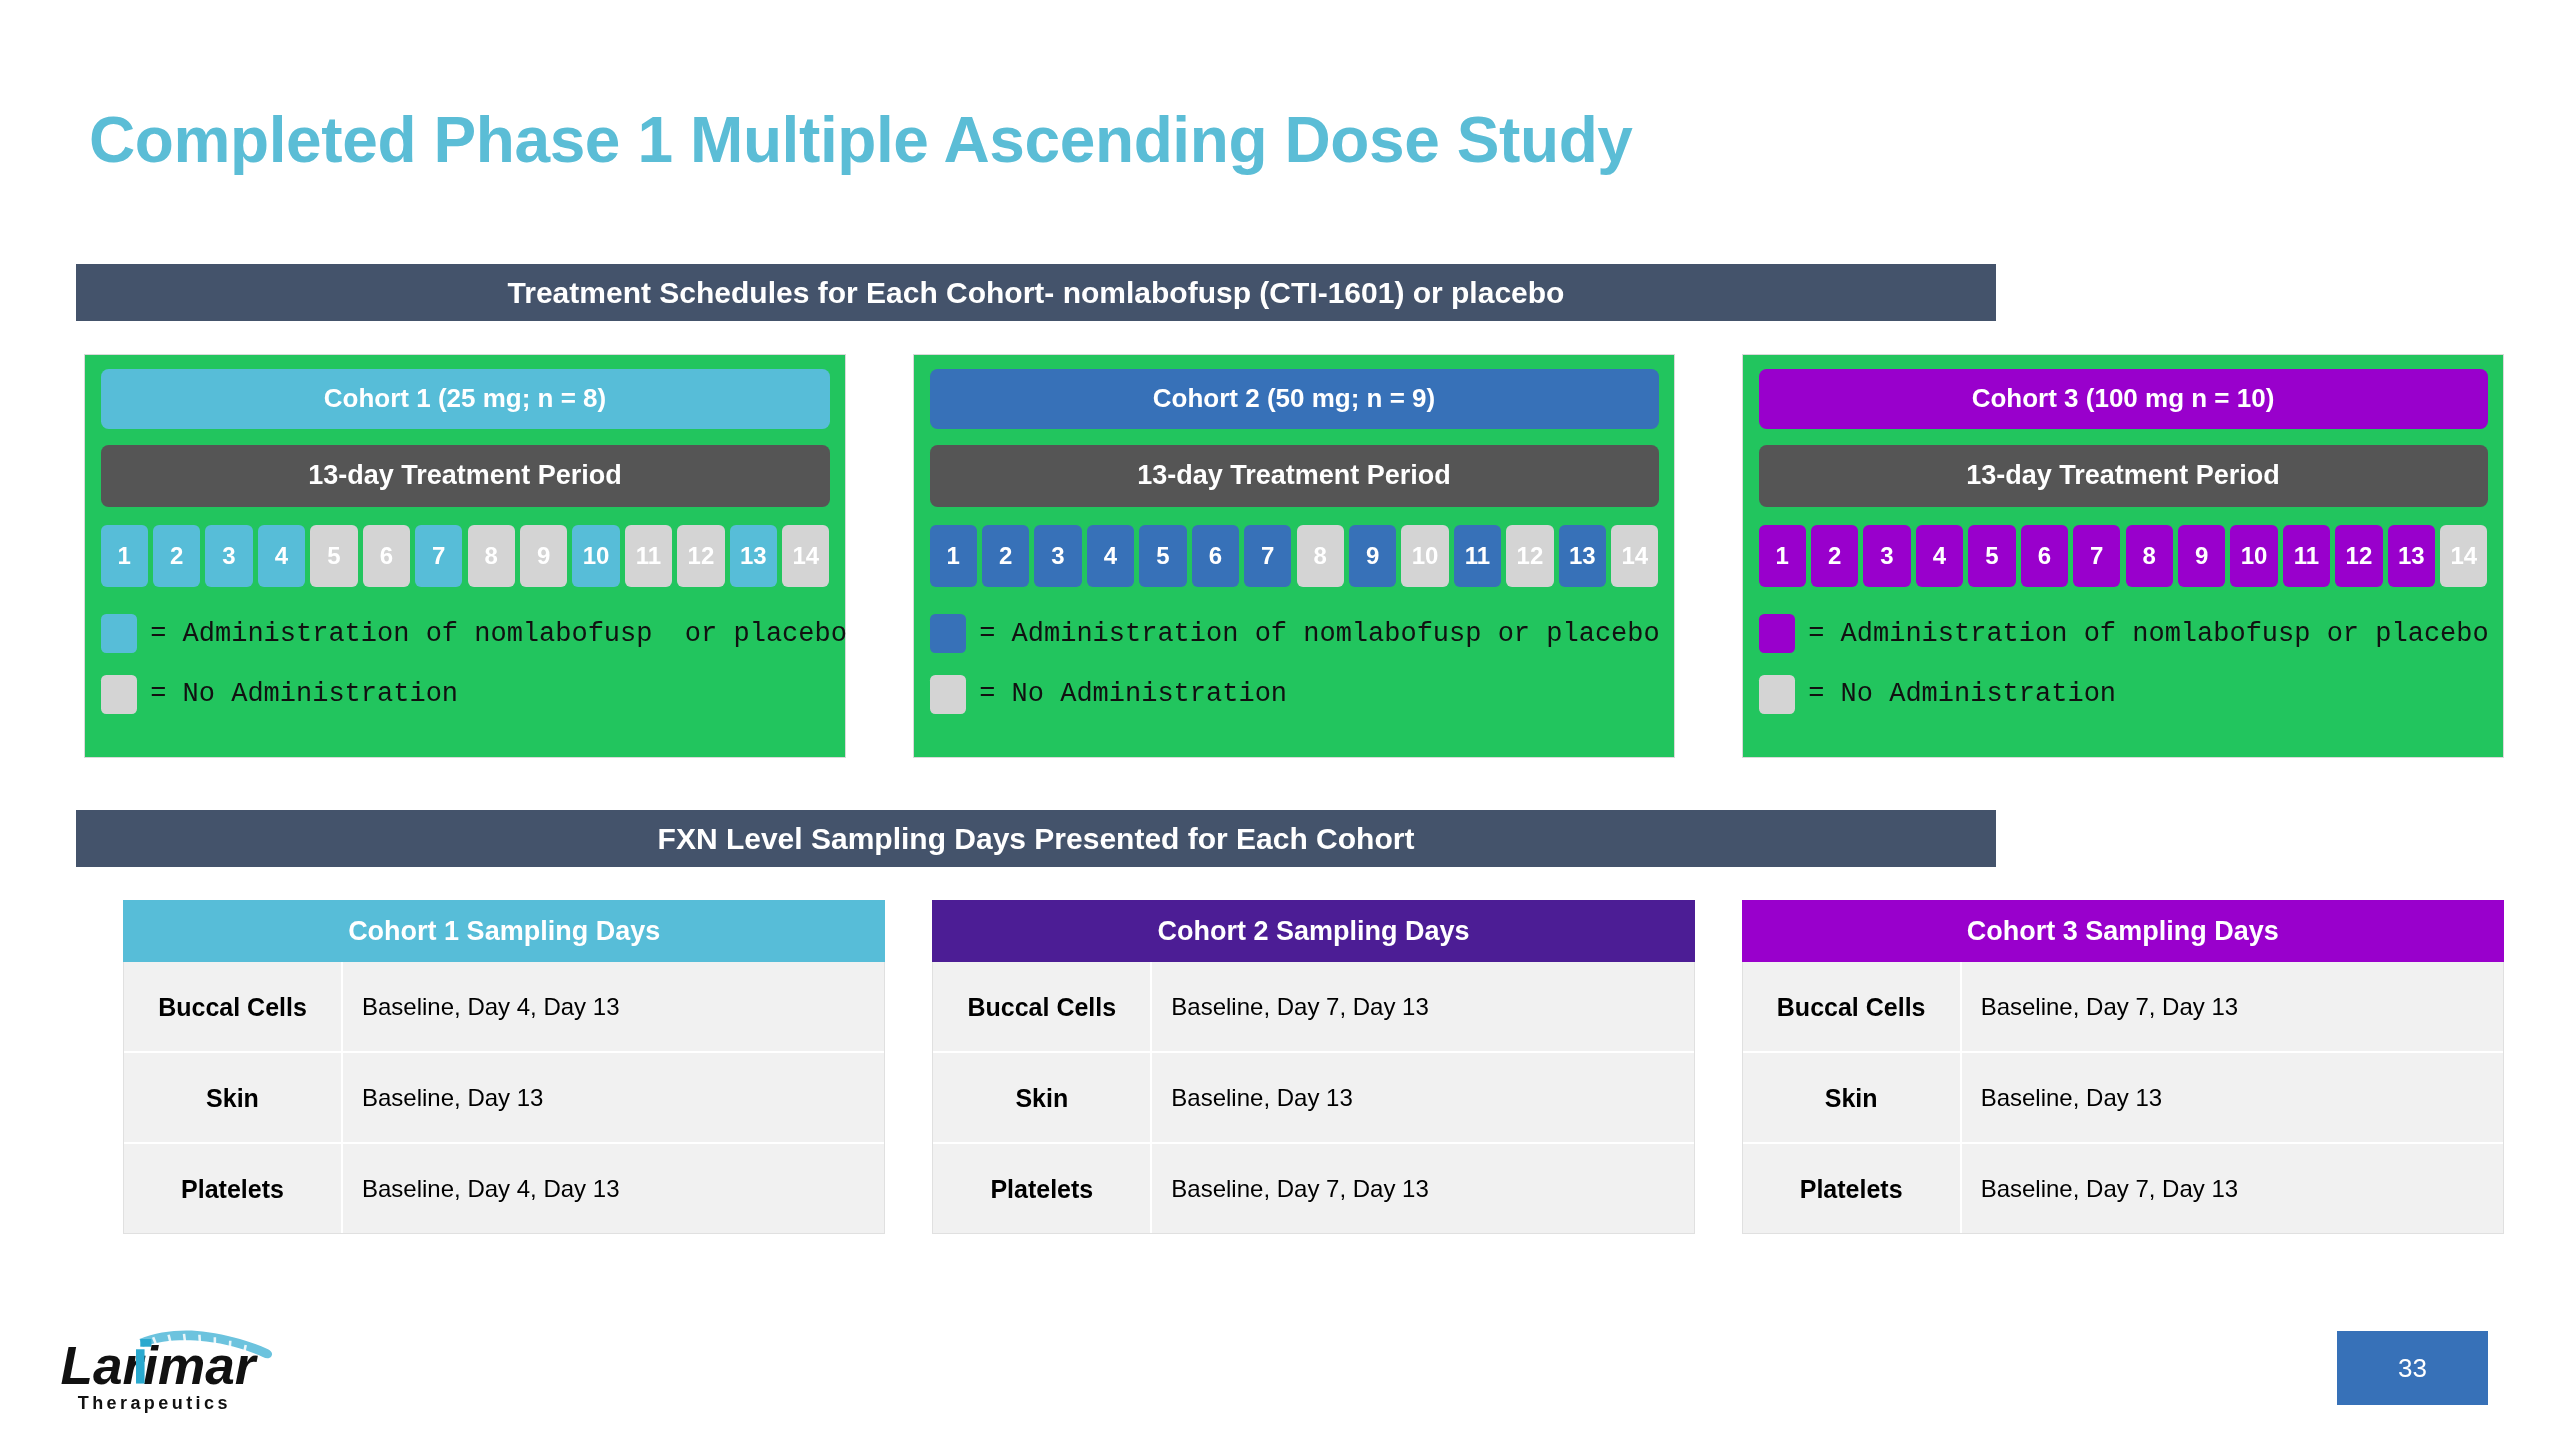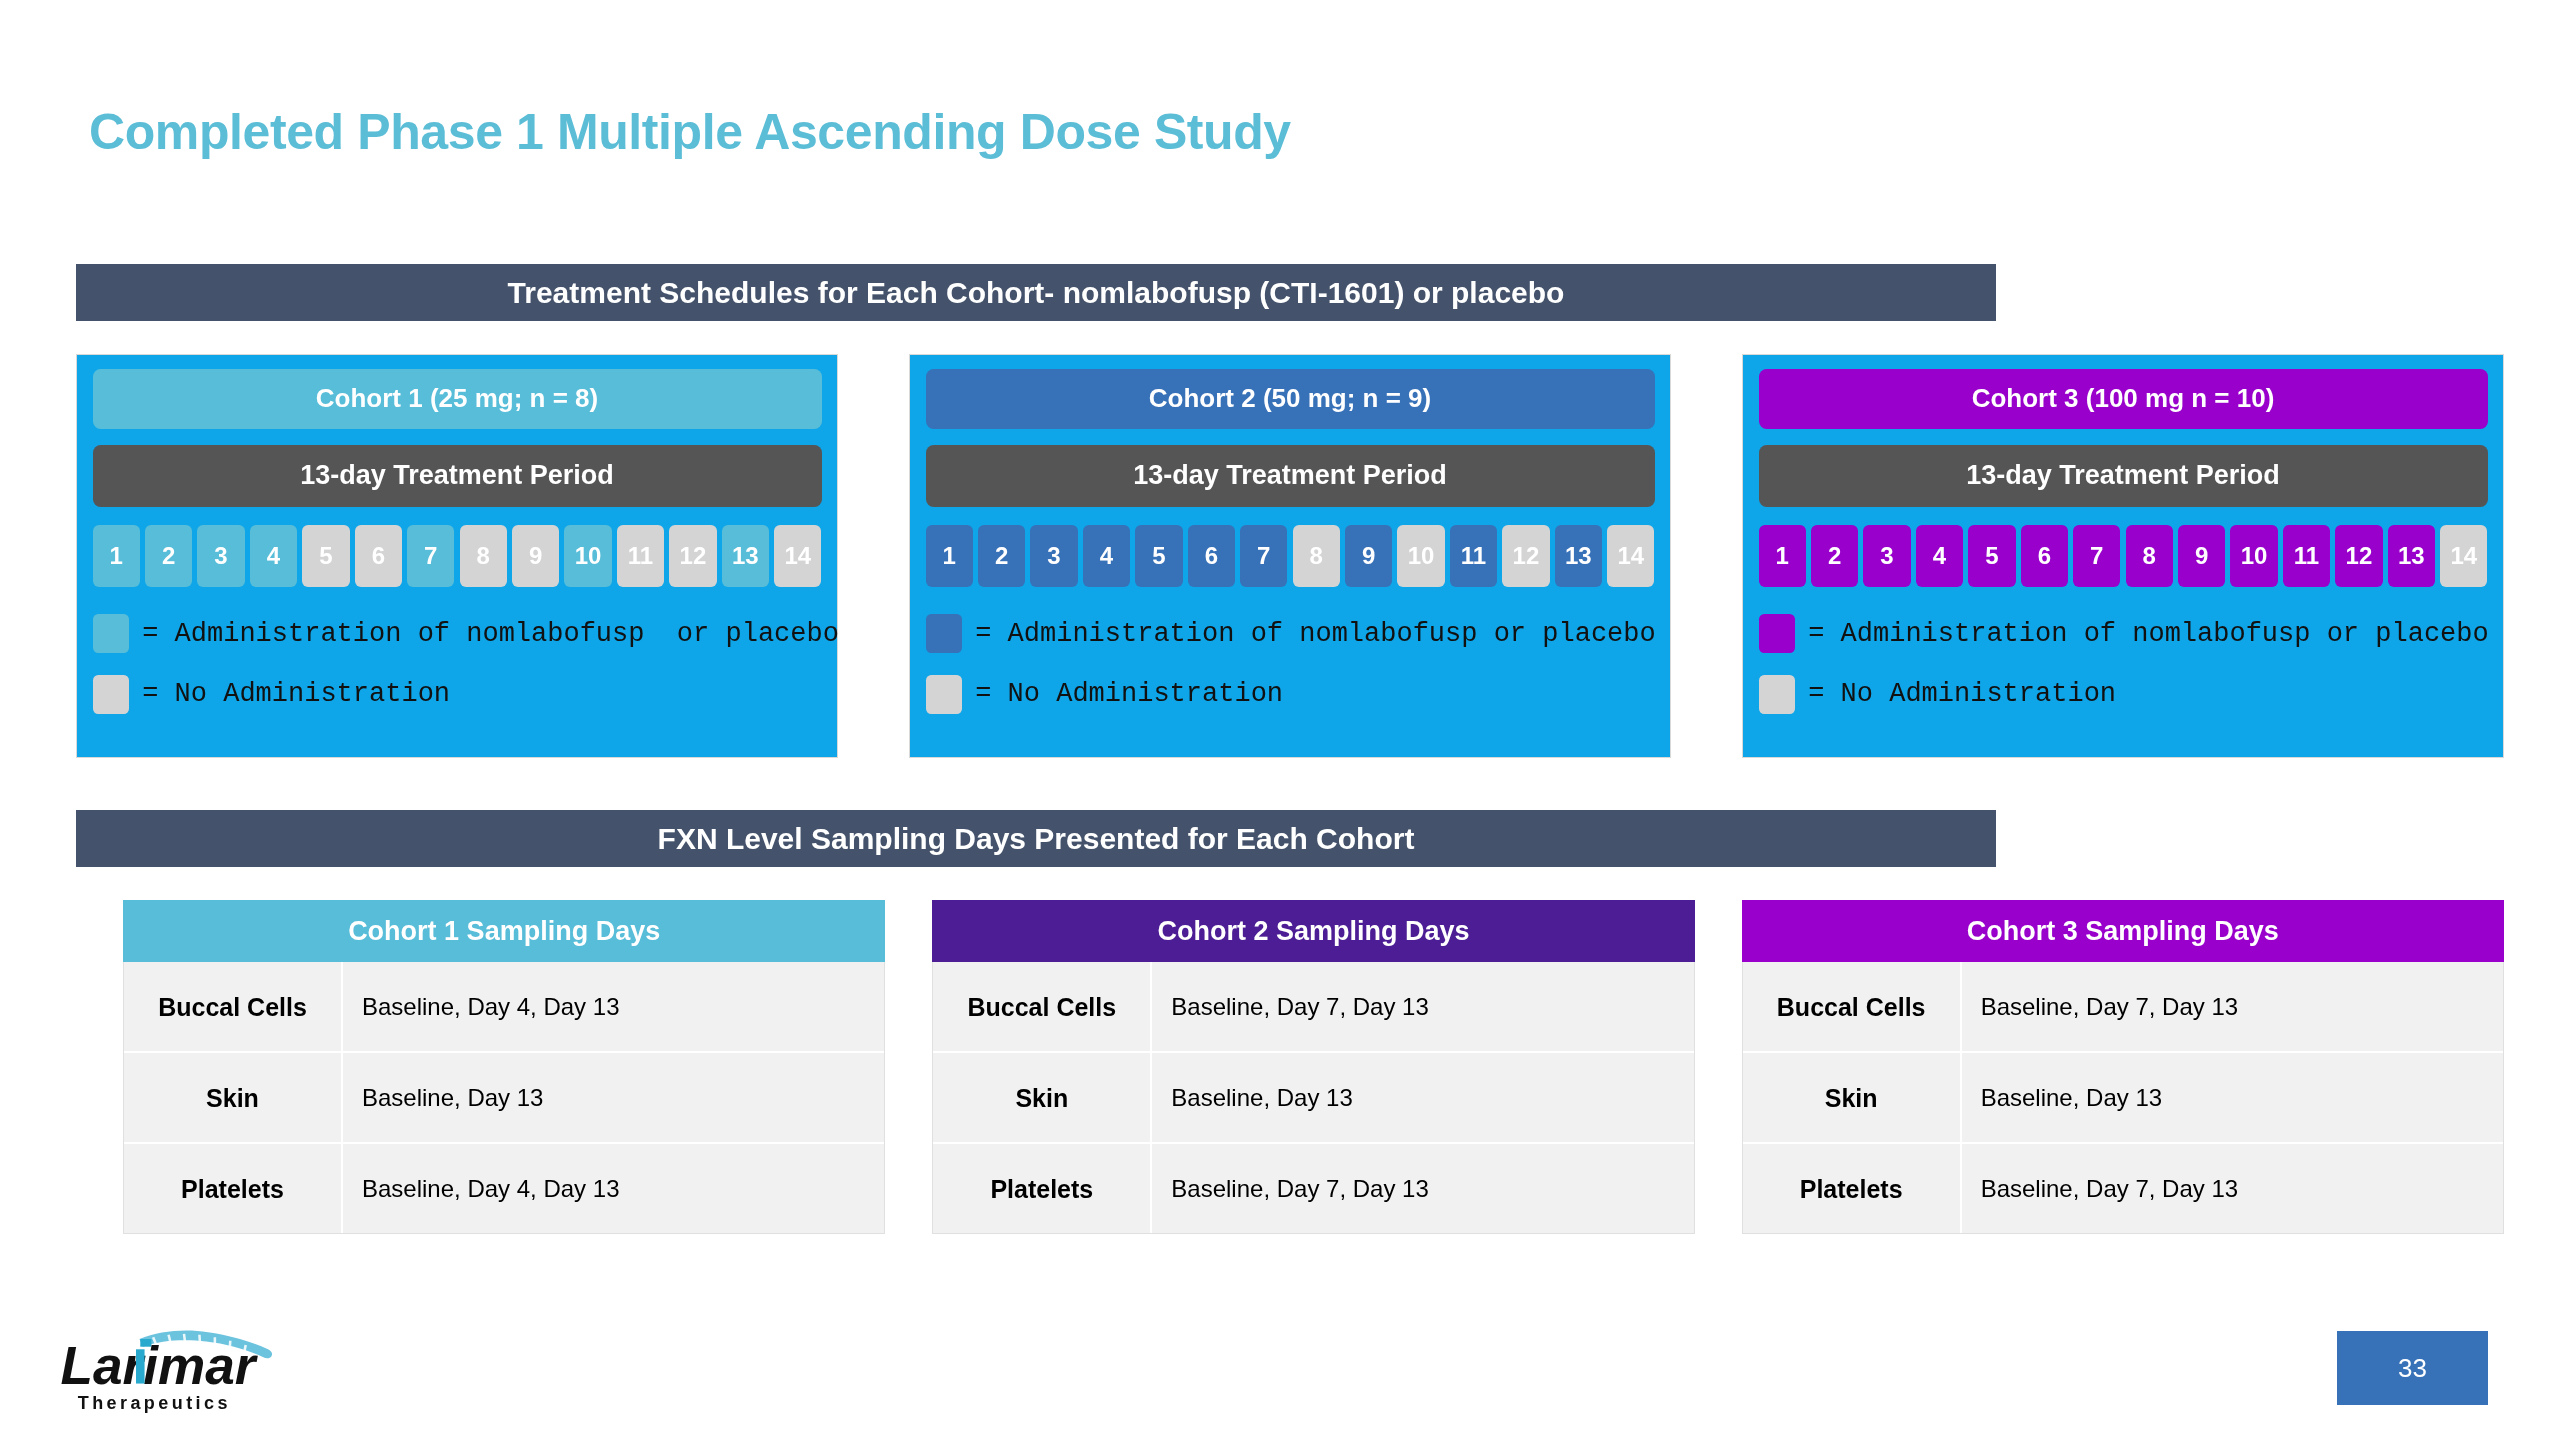--- a/index.html
+++ b/index.html
@@ -20,21 +20,21 @@
     position: absolute;
     inset: 0;
     background: #ffffff;
   }
 
   
   .slide-title {
     position: absolute;
     left: 89px;
     top: 103px;
-    font-size: 50px;
+    font-size: 64px;
     font-weight: bold;
     color: #5bbdd6;
     letter-spacing: -0.4px;
     white-space: nowrap;
   }
 
   
   .section-bar {
     position: absolute;
     left: 76px;
@@ -59,24 +59,25 @@
     top: 354px;
     width: 2428px;
     height: 404px;
     display: flex;
     justify-content: space-between;
   }
   .cohort-panel {
     width: 762px;
     box-sizing: border-box;
     border: 1.7px solid #d9d9d9;
-    background: #0ea5e9;
+    background: #22c55e;
     padding: 13.7px 15.5px 15.5px 15.5px;
     display: flex;
     flex-direction: column;
+    margin-left: 8px;
   }
 
   .cohort-head {
     height: 60px;
     border-radius: 7.7px;
     color: #ffffff;
     font-size: 26px;
     font-weight: bold;
     display: flex;
     align-items: center;

